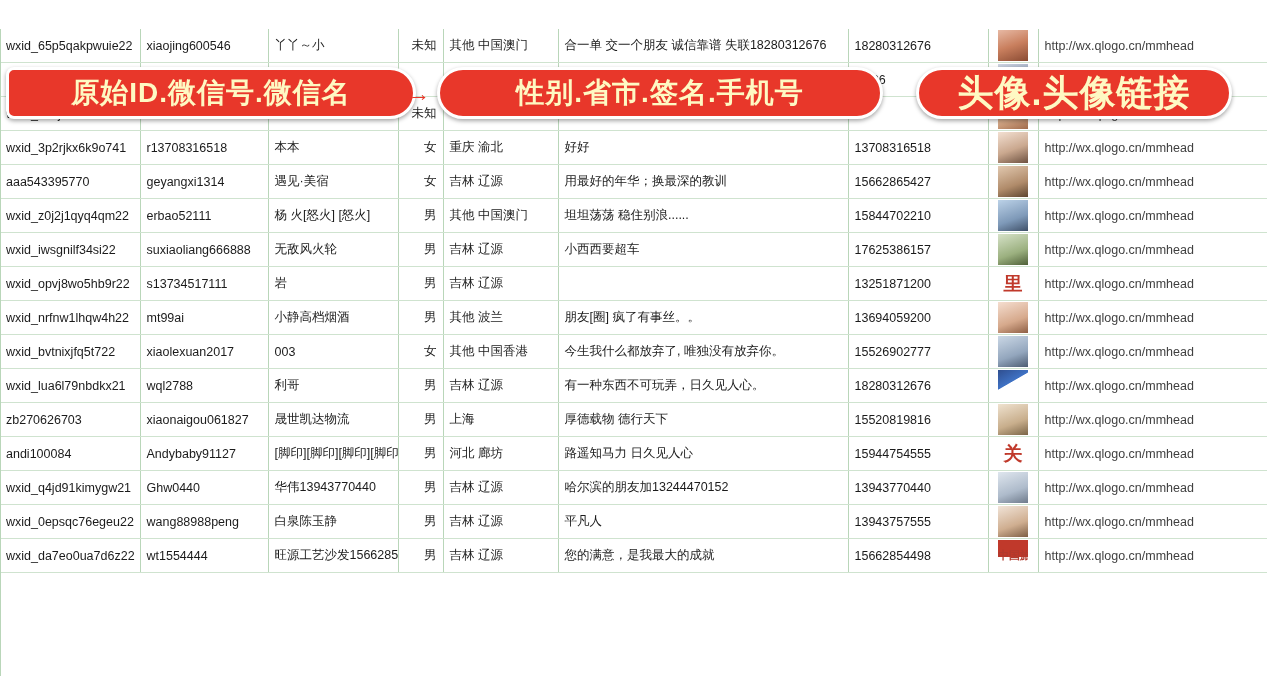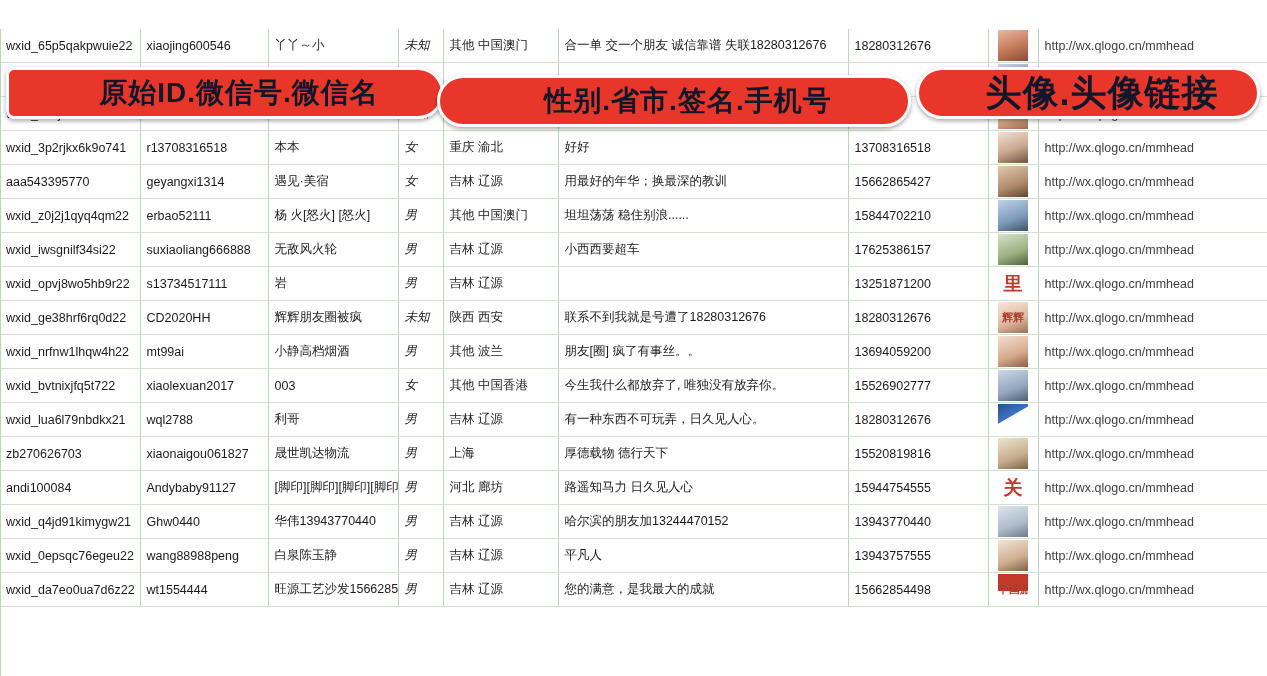--- a/index.html
+++ b/index.html
@@ -42,21 +42,21 @@
   col.c0 { width: 140px; }
   col.c1 { width: 128px; }
   col.c2 { width: 130px; }
   col.c3 { width: 45px; }
   col.c4 { width: 115px; }
   col.c5 { width: 290px; }
   col.c6 { width: 140px; }
   col.c7 { width: 50px; }
   col.c8 { width: 229px; }
 
-  td.col-gender { text-align: left; font-style: italic; }
+  td.col-gender { text-align: right; }
   td.col-avatar {
     padding: 0;
     text-align: center;
     vertical-align: middle;
   }
   td.col-link {
     color: #404040;
     padding-left: 8px;
   }
   td.col-phone { padding-left: 8px; }
@@ -98,39 +98,38 @@
   }
   .avatar-char.small { font-size: 11px; color: #b03a2e; }
 
   
   .banner {
     position: absolute;
     display: flex;
     align-items: center;
     justify-content: center;
     background: #e8372a;
-    color: #0f172a;
+    color: #fef9c3;
     font-weight: bold;
     border: 3px solid #ffffff;
     border-radius: 10px;
     box-shadow: 0 2px 4px rgba(0,0,0,0.35);
     letter-spacing: 1px;
     font-family: "Liberation Sans", sans-serif;
     z-index: 20;
     white-space: nowrap;
-    padding-left: 28px;
   }
   #banner-1 {
     left: 6px; top: 38px;
     width: 404px; height: 46px;
     font-size: 28px;
     border-radius: 8px 26px 26px 8px;
   }
   #banner-2 {
-    left: 437px; top: 46px;
+    left: 437px; top: 38px;
     width: 440px; height: 46px;
     font-size: 28px;
     border-radius: 26px;
   }
   #banner-3 {
     left: 916px; top: 38px;
     width: 310px; height: 46px;
     font-size: 36px;
     border-radius: 26px;
   }
@@ -274,31 +273,20 @@
           <td class="">s13734517111</td>
           <td class="">岩</td>
           <td class="col-gender">男</td>
           <td class="">吉林 辽源</td>
           <td class=""></td>
           <td class="col-phone">13251871200</td>
           <td class="col-avatar"><span class="avatar a9"><span class="avatar-char">里</span></span></td>
           <td class="col-link">http://wx.qlogo.cn/mmhead</td>
         </tr>
         <tr>
-          <td class="">wxid_ge38hrf6rq0d22</td>
-          <td class="">CD2020HH</td>
-          <td class="">辉辉朋友圈被疯</td>
-          <td class="col-gender">未知</td>
-          <td class="">陕西 西安</td>
-          <td class="">联系不到我就是号遭了18280312676</td>
-          <td class="col-phone">18280312676</td>
-          <td class="col-avatar"><span class="avatar a10"><span class="avatar-char small">辉辉</span></span></td>
-          <td class="col-link">http://wx.qlogo.cn/mmhead</td>
-        </tr>
-        <tr>
           <td class="">wxid_nrfnw1lhqw4h22</td>
           <td class="">mt99ai</td>
           <td class="">小静高档烟酒</td>
           <td class="col-gender">男</td>
           <td class="">其他 波兰</td>
           <td class="">朋友[圈] 疯了有事丝。。</td>
           <td class="col-phone">13694059200</td>
           <td class="col-avatar"><span class="avatar a11"></span></td>
           <td class="col-link">http://wx.qlogo.cn/mmhead</td>
         </tr>

